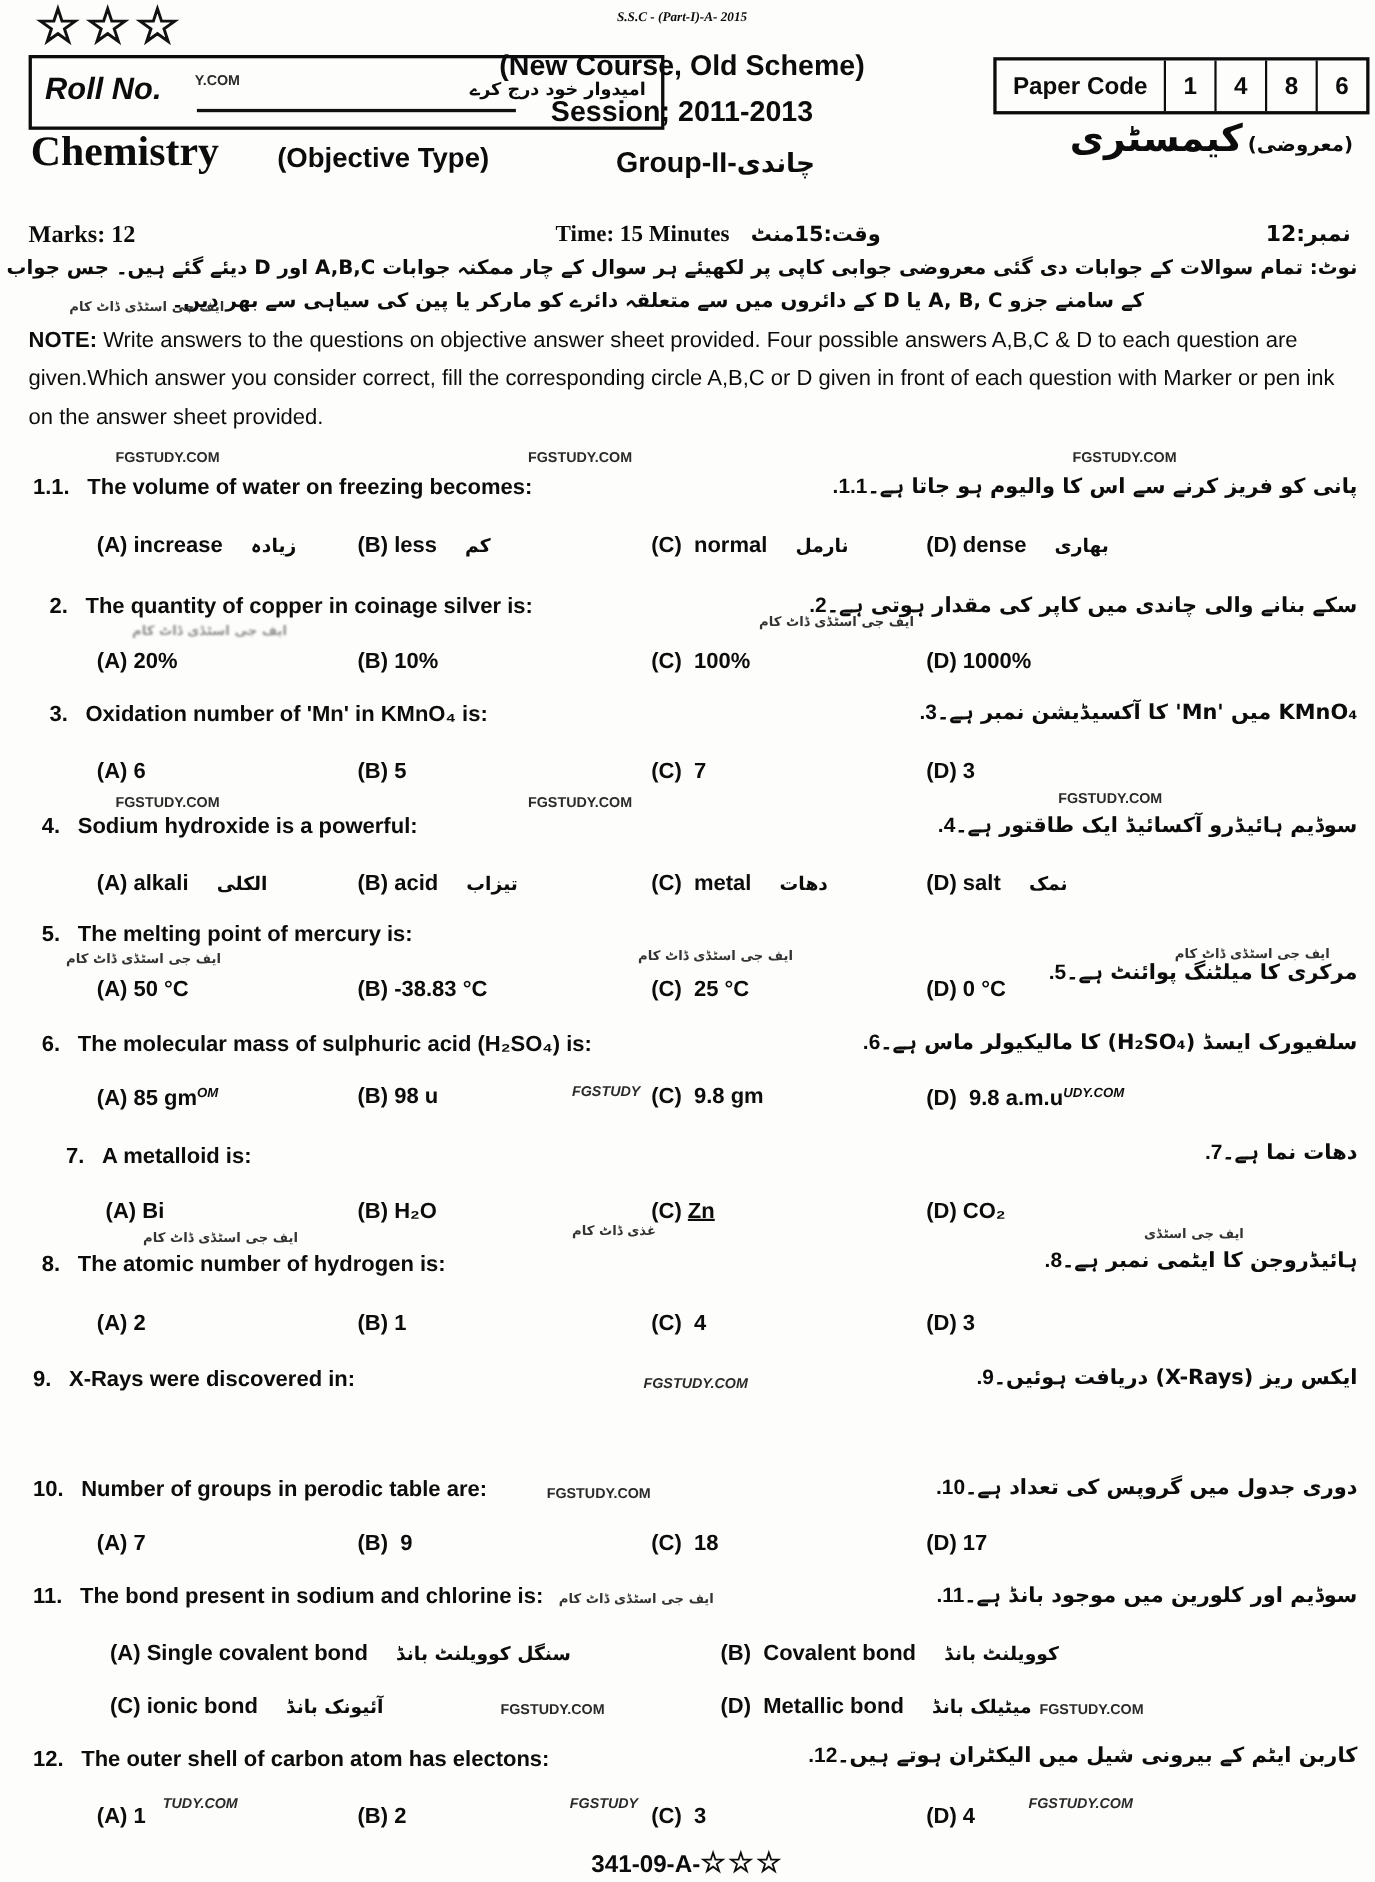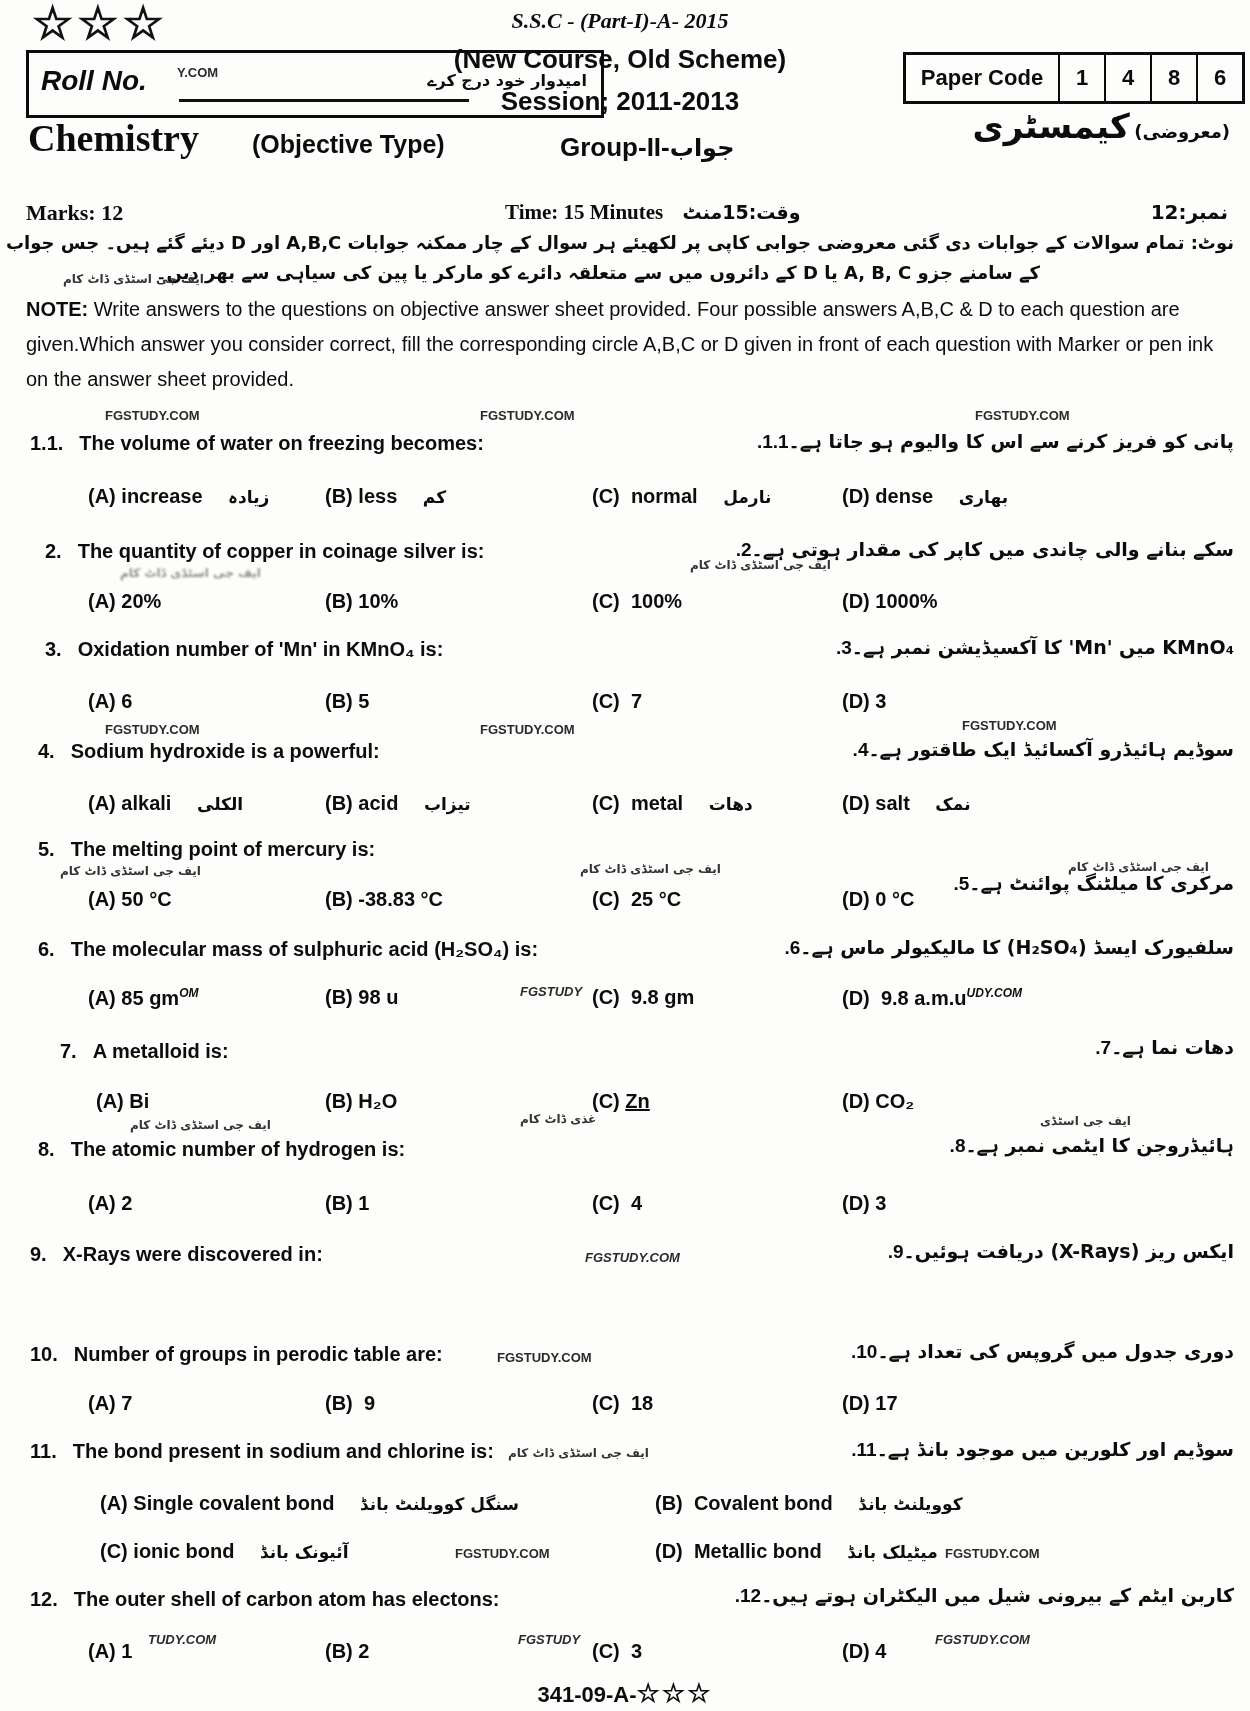--- a/index.html
+++ b/index.html
@@ -9,21 +9,21 @@
   .serif{font-family:"Liberation Serif",serif;}
   .ur{font-family:"DejaVu Sans",sans-serif;direction:rtl;unicode-bidi:embed;}
   .center{text-align:center;}
   
   .stars{font-size:46px;font-weight:700;letter-spacing:4px;color:#111;}
   .rollbox{left:26px;top:50px;width:572px;height:62px;border:3px solid #0c0c0c;}
   .roll-label{position:absolute;left:12px;top:12px;font-size:28px;font-weight:700;font-style:italic;}
   .roll-frag{position:absolute;left:148px;top:12px;font-size:13px;font-weight:700;}
   .roll-line{position:absolute;left:150px;top:46px;width:290px;border-bottom:3px solid #111;}
   .roll-ur{position:absolute;right:14px;top:18px;font-size:16px;font-weight:700;}
-  .ssc{font-size:22px;font-style:italic;font-weight:600;}
+  .ssc{font-size:12px;font-style:italic;font-weight:600;}
   .hdr-b{font-size:26px;font-weight:700;}
   .pcbox{left:903px;top:52px;display:flex;border:3px solid #0c0c0c;height:46px;}
   .pc-label{width:152px;font-size:22px;font-weight:700;display:flex;align-items:center;justify-content:center;}
   .pc-digit{width:44px;border-left:2px solid #0c0c0c;font-size:22px;font-weight:700;
             display:flex;align-items:center;justify-content:center;}
   .chem{font-size:38px;font-weight:700;}
   .objtype{font-size:25px;font-weight:700;}
   .group{font-size:26px;font-weight:700;}
   .sub-ur{font-size:34px;font-weight:700;}
   .sub-ur-type{font-size:18px;font-weight:700;}
@@ -71,21 +71,21 @@
     <div class="pc-label">Paper Code</div>
     <div class="pc-digit">1</div>
     <div class="pc-digit">4</div>
     <div class="pc-digit">8</div>
     <div class="pc-digit">6</div>
   </div>
 
   <div class="abs chem serif" style="left:28px;top:116px">Chemistry</div>
   <div class="abs objtype" style="left:252px;top:130px">(Objective Type)</div>
   <div class="abs group" style="left:560px;top:132px">
-    <span>Group-II-</span><span class="ur" style="font-size:24px">جواب</span>
+    <span>Group-II-</span><span class="ur" style="font-size:24px">چاندی</span>
   </div>
   <div class="abs" style="right:20px;top:106px">
     <span class="sub-ur-type ur">(معروضی)</span>
     <span class="sub-ur ur" style="margin-left:6px">کیمسٹری</span>
   </div>
 
   <div class="abs marks serif" style="left:26px;top:200px">Marks: 12</div>
   <div class="abs time serif" style="left:505px;top:200px">
     <span>Time: 15 Minutes</span>
     <span class="ur" style="margin-left:14px;font-size:19px">وقت:15منٹ</span>

